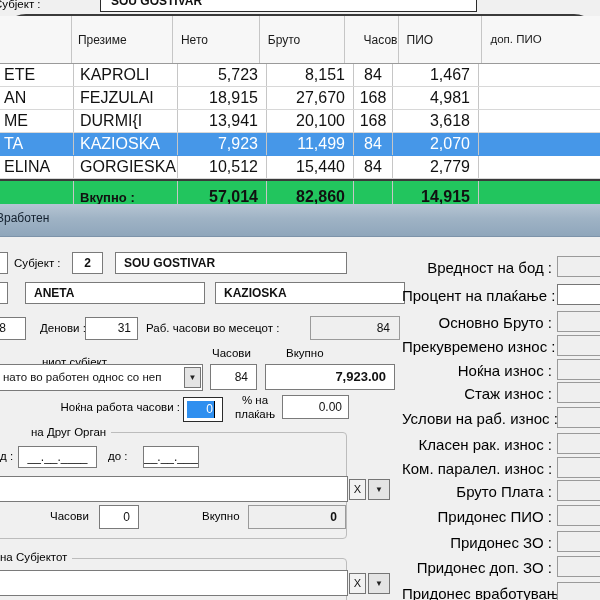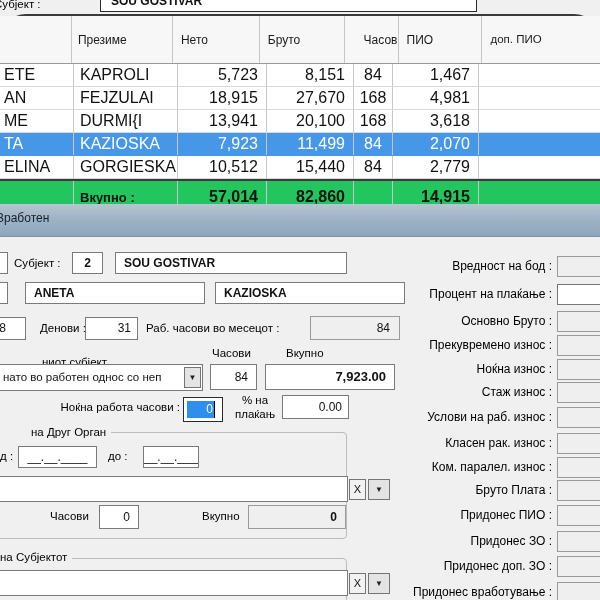--- a/index.html
+++ b/index.html
@@ -47,21 +47,21 @@
   
   .btn{position:absolute;box-sizing:border-box;border:1px solid #757575;background:#F2F2F2;
        font-size:11px;text-align:center;line-height:19px;color:#111;}
   .btn.drop{background:#E4E4E4;font-size:8px;line-height:20px;color:#222;}
   
   #nightfld{position:absolute;left:183px;top:397px;width:40px;height:25px;background:#fff;
             border:1px solid #2b2b2b;box-sizing:border-box;}
   #nightsel{position:absolute;left:3px;top:3px;width:26px;height:17px;background:#2F8FEF;color:#fff;
             font-size:12px;text-align:right;line-height:17px;padding-right:1px;}
   #nightcursor{position:absolute;left:30px;top:3px;width:1px;height:17px;background:#000;}
-  .rightlbl{position:absolute;width:150px;text-align:right;font-size:12px;color:#000;white-space:nowrap;}
+  .rightlbl{position:absolute;width:150px;text-align:right;font-size:15px;color:#000;white-space:nowrap;}
   .rightfld{position:absolute;left:557px;width:55px;height:21px;box-sizing:border-box;
             background:#EFEFEF;border:1px solid #9a9a9a;}
   .rightfld.white{background:#fff;border-color:#767676;}
   .masktxt{letter-spacing:0px;}
 </style>
 </head>
 <body>
 
 <div id="screen">
 

